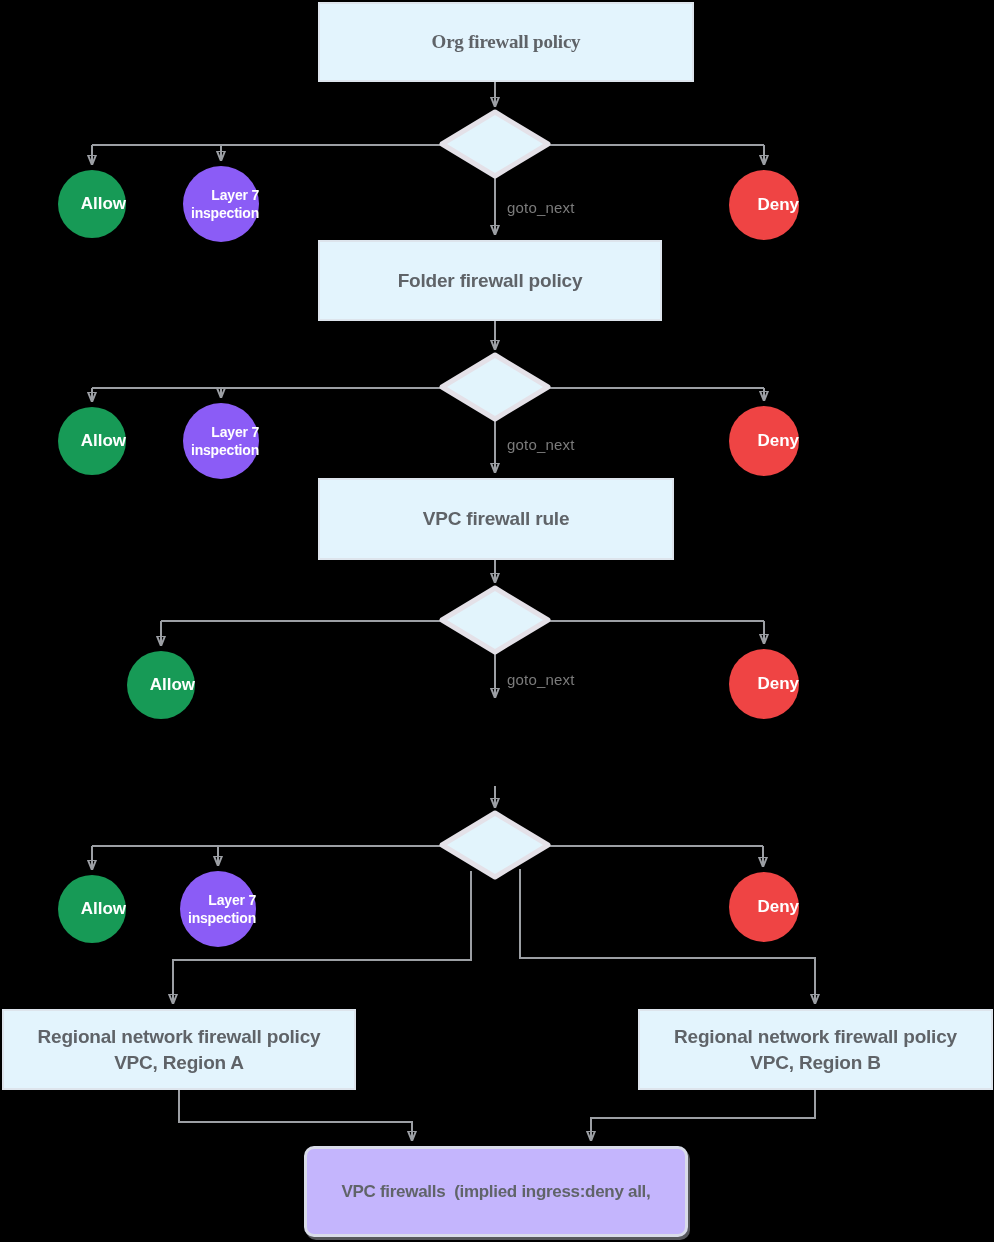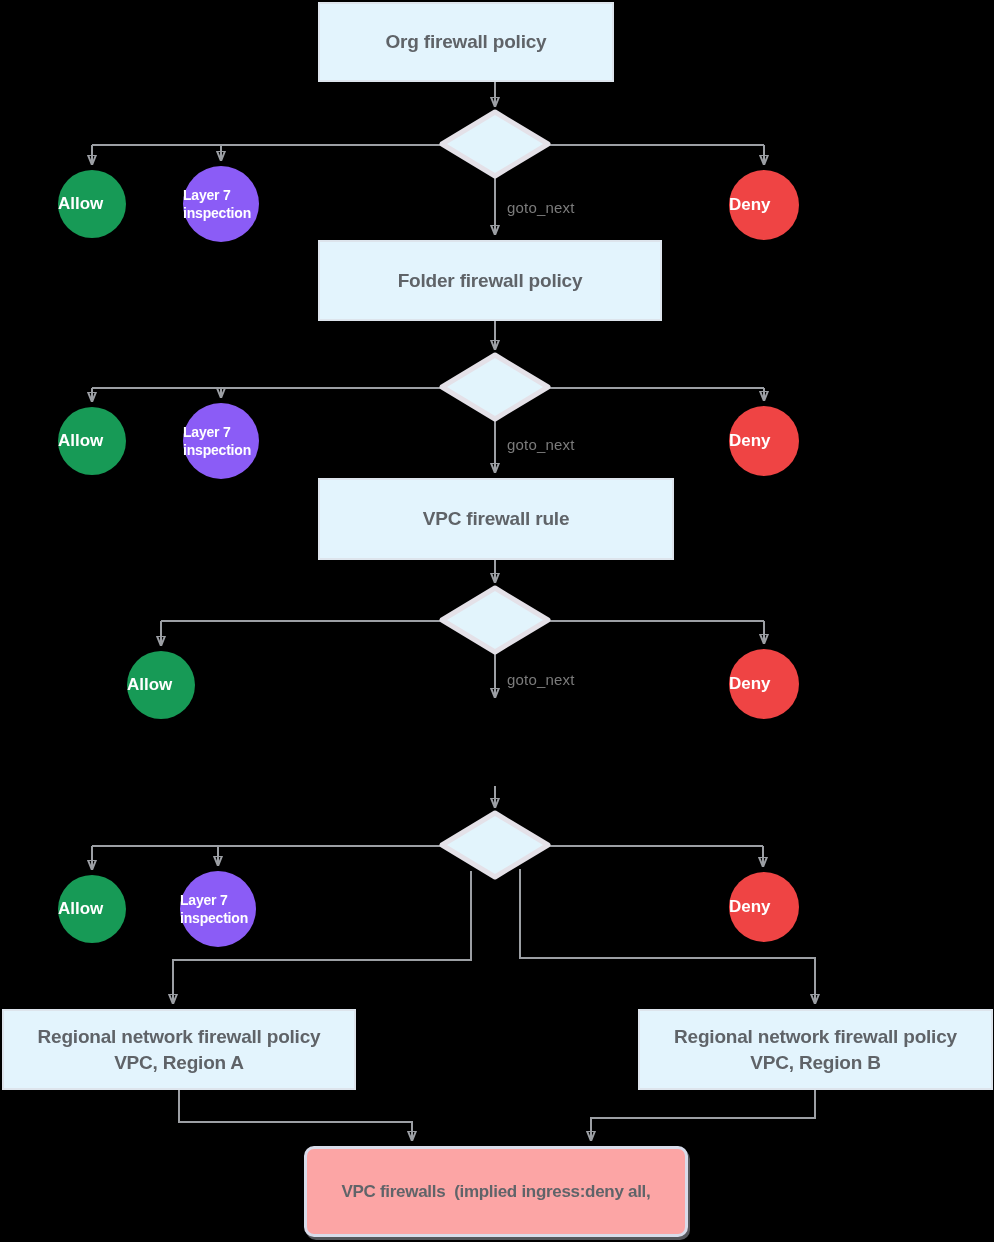--- a/index.html
+++ b/index.html
@@ -43,37 +43,37 @@
   .box {
     background: #e3f4fd;
     border: 2px solid #dde4ec;
     color: #5f6368;
     font-size: 19px;
     font-weight: bold;
     line-height: 26px;
     letter-spacing: -0.2px;
   }
   .terminal {
-    background: #fca5a5;
+    background: #c4b5fd;
     border: 3px solid #d9dcea;
     border-radius: 10px;
     color: #606469;
     font-size: 17px;
     font-weight: bold;
     line-height: 26px;
     letter-spacing: -0.3px;
     box-shadow: 2px 3px 0 rgba(190,192,205,0.45);
   }
   .terminal span { white-space: pre; }
   .circle {
     position: absolute;
     border-radius: 50%;
     display: flex;
     flex-direction: column;
-    align-items: flex-start;
+    align-items: flex-end;
     justify-content: center;
     text-align: center;
     color: #ffffff;
     font-weight: bold;
   }
   .allow {
     width: 68px; height: 68px;
     background: #179a56;
     font-size: 17px;
   }
@@ -138,21 +138,21 @@
 
     <path d="M179 1090 L179 1122 L412 1122 L412 1140" marker-end="url(#arrow)"></path>
     <path d="M815 1090 L815 1118 L591 1118 L591 1140" marker-end="url(#arrow)"></path>
 
     <polygon class="diamond" points="442,144 495,112 548,144 495,176"></polygon>
     <polygon class="diamond" points="442,387 495,355 548,387 495,419"></polygon>
     <polygon class="diamond" points="442,620 495,588 548,620 495,652"></polygon>
     <polygon class="diamond" points="442,845 495,813 548,845 495,877"></polygon>
   </svg>
 
-  <div class="node box" style="left:318px; top:2px; width:296px; height:80px;">
+  <div class="node box" style="left:318px; top:2px; width:376px; height:80px;font-family:Liberation Serif, serif;">
     <span>Org firewall policy</span>
   </div>
   <div class="node box" style="left:318px; top:240px; width:344px; height:81px;">
     <span>Folder firewall policy</span>
   </div>
   <div class="node box" style="left:318px; top:478px; width:356px; height:82px;">
     <span>VPC firewall rule</span>
   </div>
   <div class="node box" style="left:2px; top:1009px; width:354px; height:81px;">
     <span>Regional network firewall policy</span>

